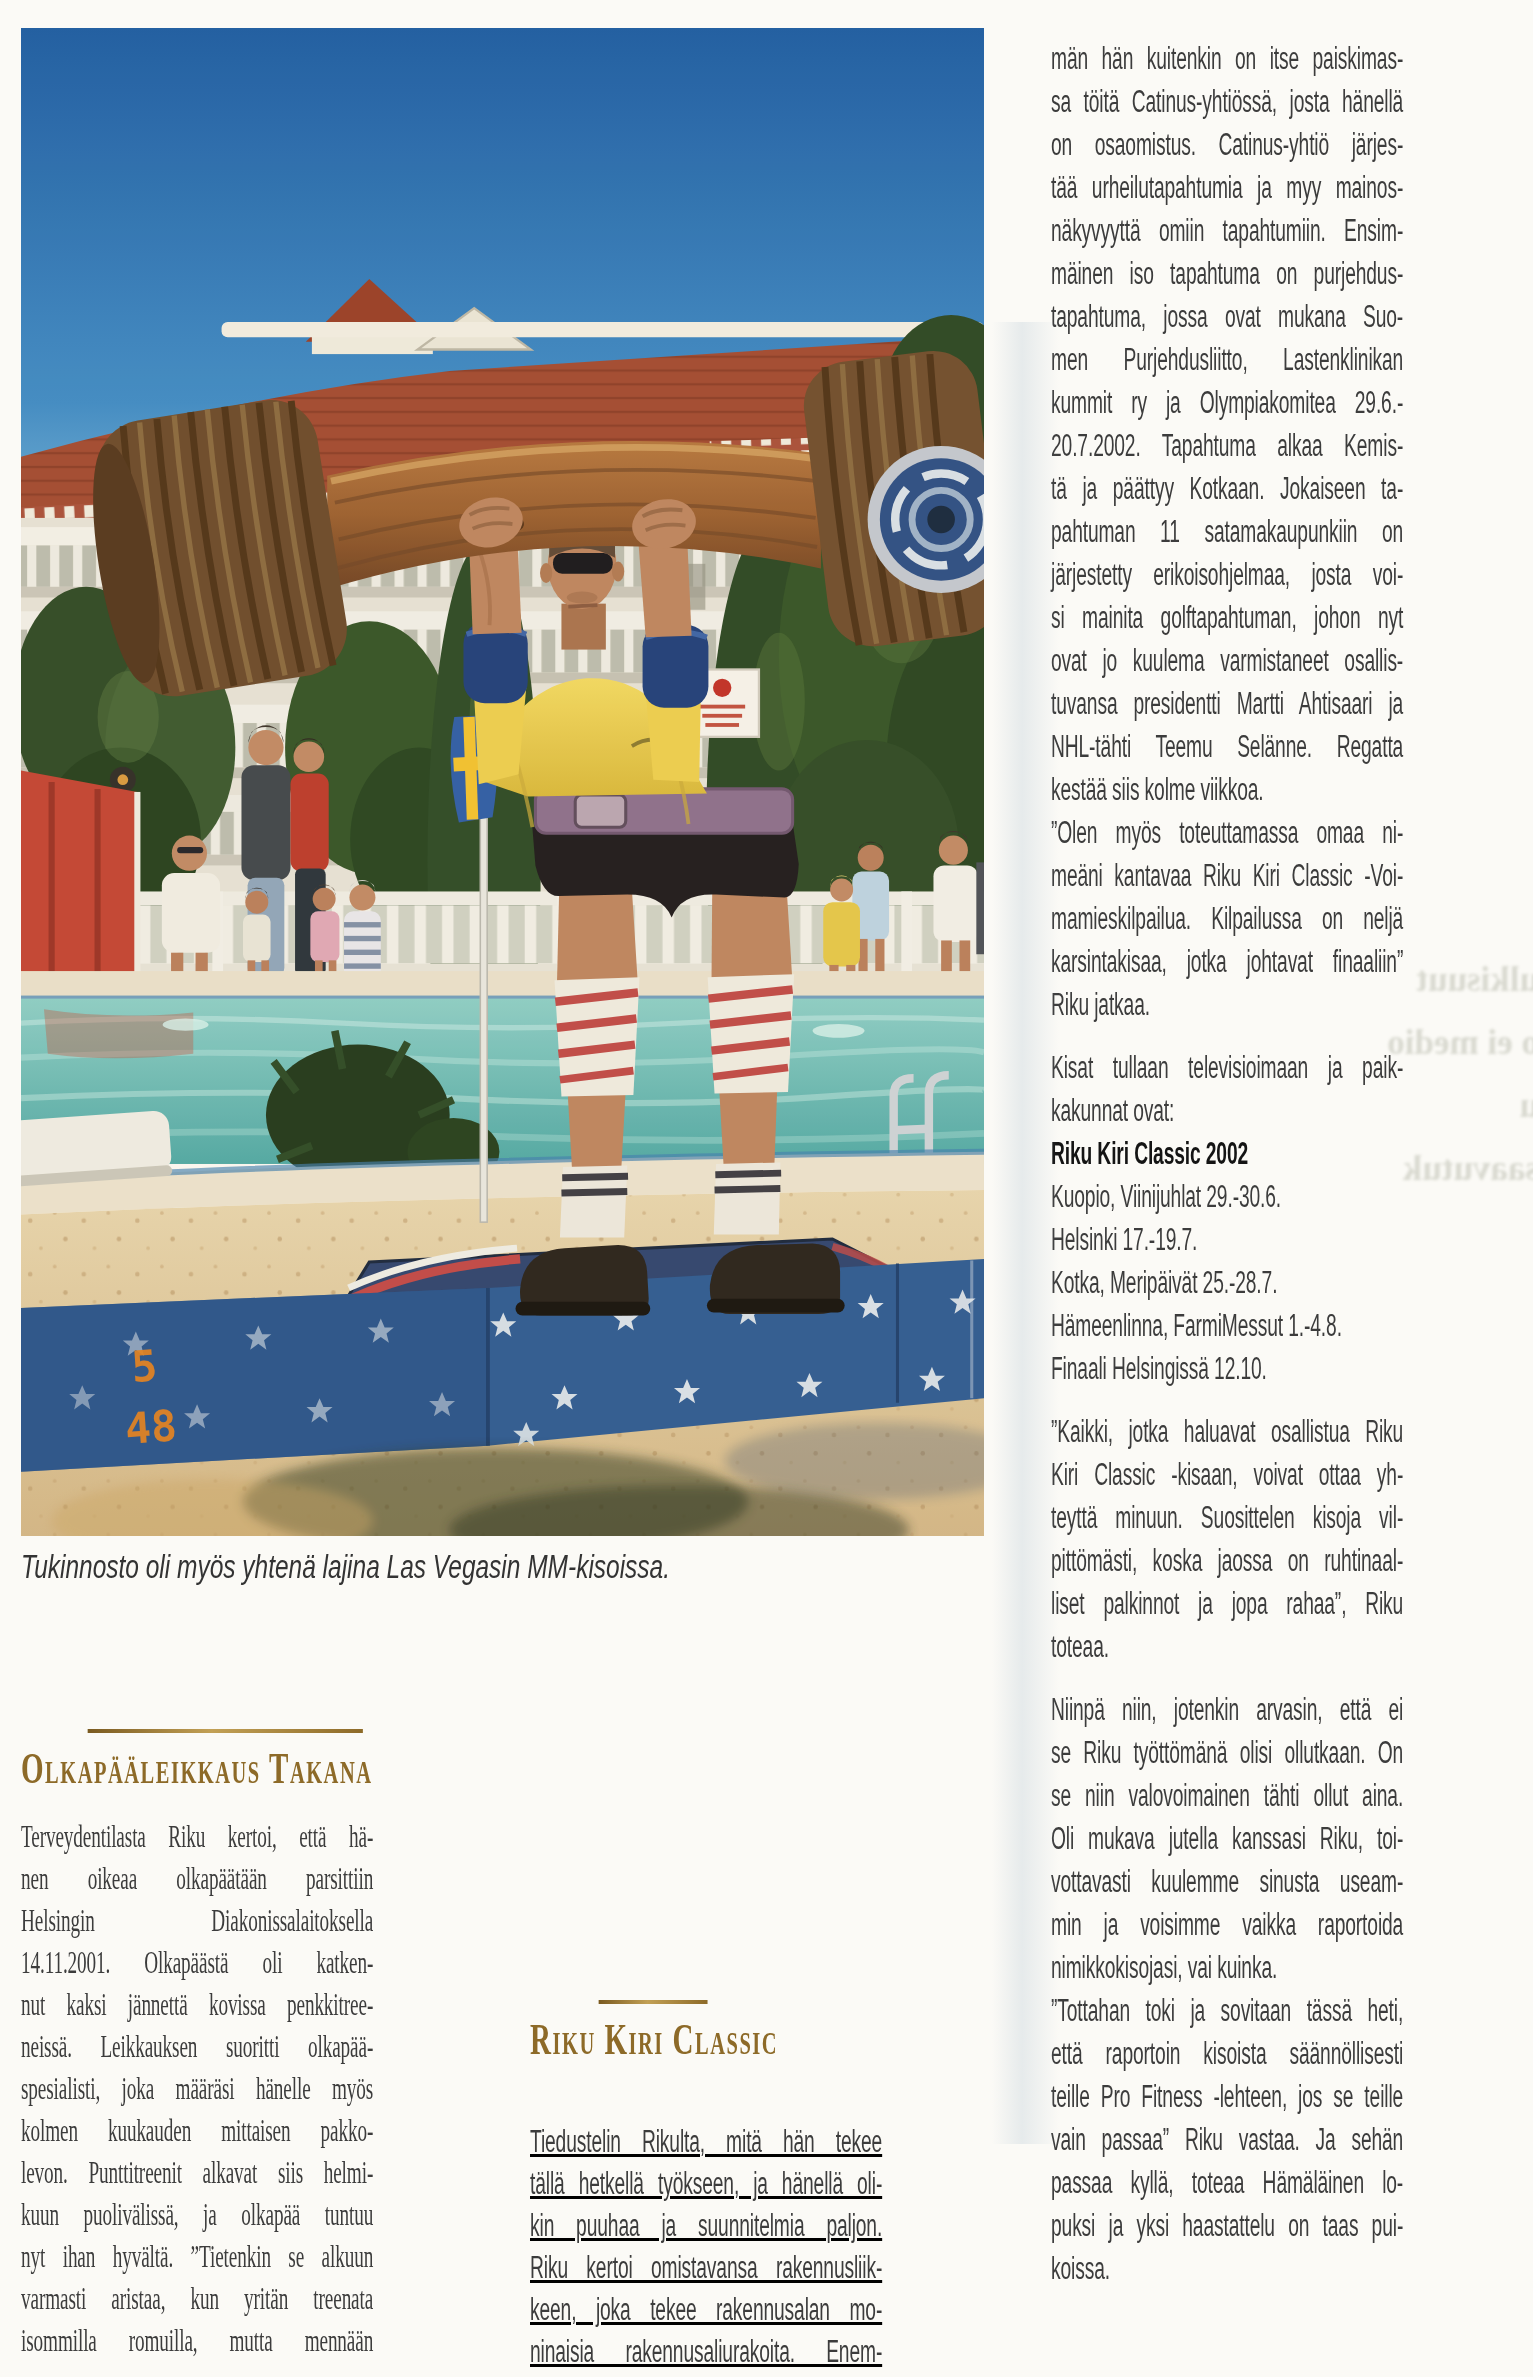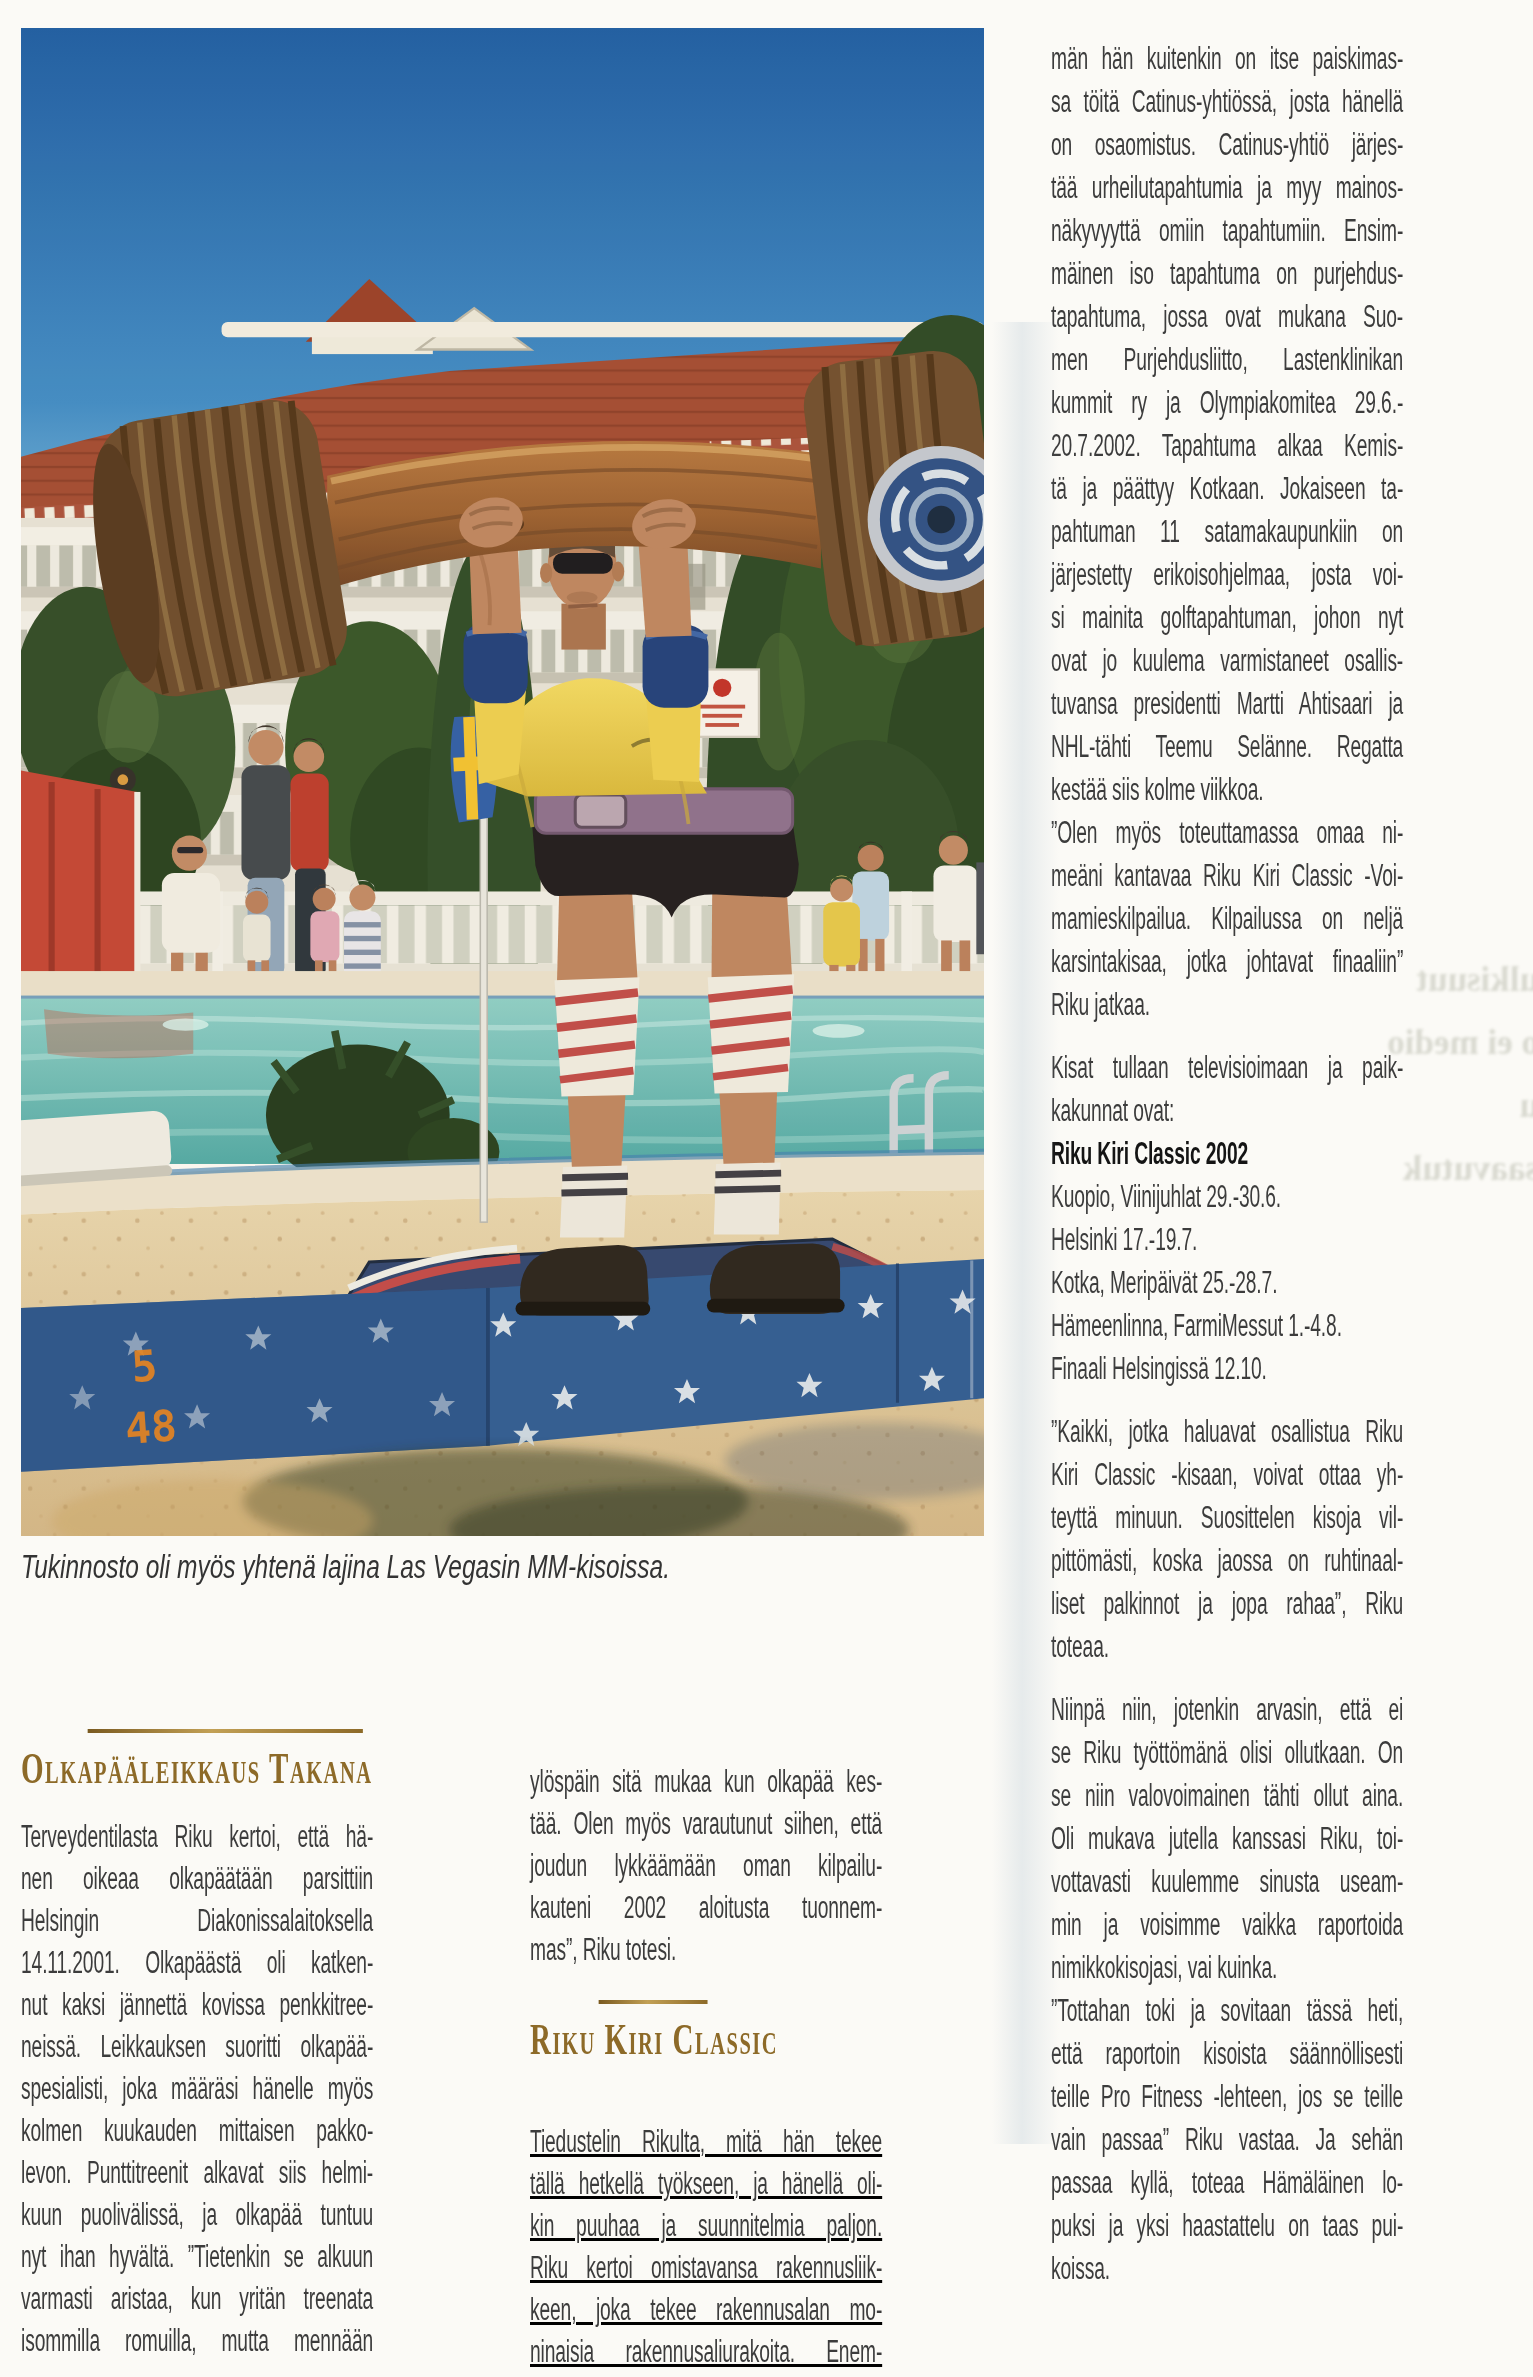--- a/index.html
+++ b/index.html
@@ -499,51 +499,40 @@
           <div class="ln">puksi ja yksi haastattelu on taas pui-</div>
           <div class="ln pl">koissa.</div>
         </div>
       </div>
   </div>
 
   <div class="schead" style="left:21.4px;top:1729px;width:536px;">
     <div class="hrule" style="margin-left:101px;width:417px;"></div>
     <h3>Olkapääleikkaus Takana</h3>
   </div>
-  <div class="colwrap lh55" style="left:21.4px;top:1816px;">
+  <div class="colwrap lh55" style="left:21.4px;top:1816px;font-family:Liberation Serif, serif;">
     <div class="coltext">
         <div class="blk">
           <div class="ln">Terveydentilasta Riku kertoi, että hä-</div>
           <div class="ln">nen oikeaa olkapäätään parsittiin</div>
           <div class="ln">Helsingin Diakonissalaitoksella</div>
           <div class="ln">14.11.2001. Olkapäästä oli katken-</div>
           <div class="ln">nut kaksi jännettä kovissa penkkitree-</div>
           <div class="ln">neissä. Leikkauksen suoritti olkapää-</div>
           <div class="ln">spesialisti, joka määräsi hänelle myös</div>
           <div class="ln">kolmen kuukauden mittaisen pakko-</div>
           <div class="ln">levon. Punttitreenit alkavat siis helmi-</div>
           <div class="ln">kuun puolivälissä, ja olkapää tuntuu</div>
           <div class="ln">nyt ihan hyvältä. ”Tietenkin se alkuun</div>
           <div class="ln">varmasti aristaa, kun yritän treenata</div>
           <div class="ln">isommilla romuilla, mutta mennään</div>
         </div>
       </div>
   </div>
 
-  <div class="colwrap lh55" style="left:530px;top:1761px;">
-    <div class="coltext">
-        <div class="blk">
-          <div class="ln">ylöspäin sitä mukaa kun olkapää kes-</div>
-          <div class="ln">tää. Olen myös varautunut siihen, että</div>
-          <div class="ln">joudun lykkäämään oman kilpailu-</div>
-          <div class="ln">kauteni 2002 aloitusta tuonnem-</div>
-          <div class="ln pl">mas”, Riku totesi.</div>
-        </div>
-      </div>
-  </div>
   <div class="schead" style="left:530px;top:2000px;width:536px;">
     <div class="hrule" style="margin-left:104px;width:165px;"></div>
     <h3>Riku Kiri Classic</h3>
   </div>
   <div class="colwrap lh55" style="left:530px;top:2121px;text-decoration:underline;">
     <div class="coltext">
         <div class="blk">
           <div class="ln">Tiedustelin Rikulta, mitä hän tekee</div>
           <div class="ln">tällä hetkellä työkseen, ja hänellä oli-</div>
           <div class="ln">kin puuhaa ja suunnitelmia paljon.</div>

